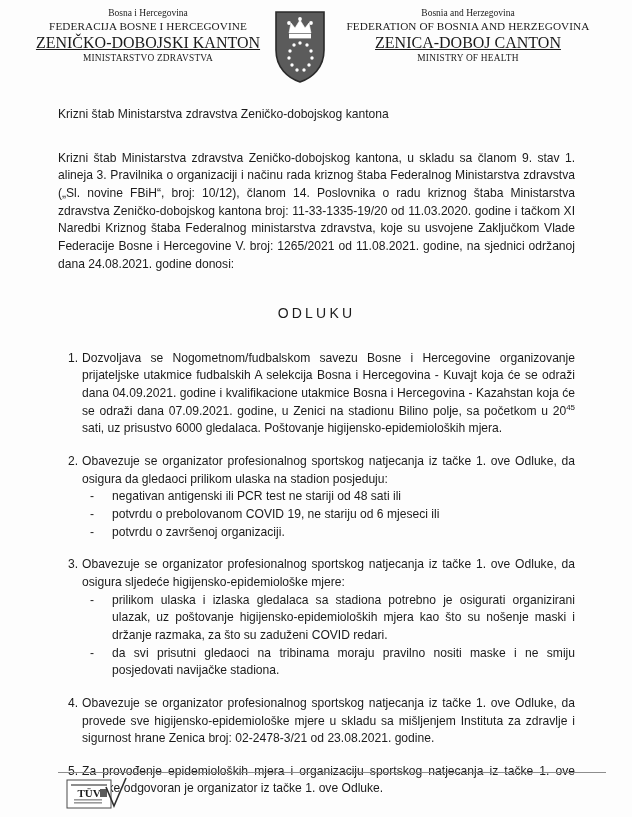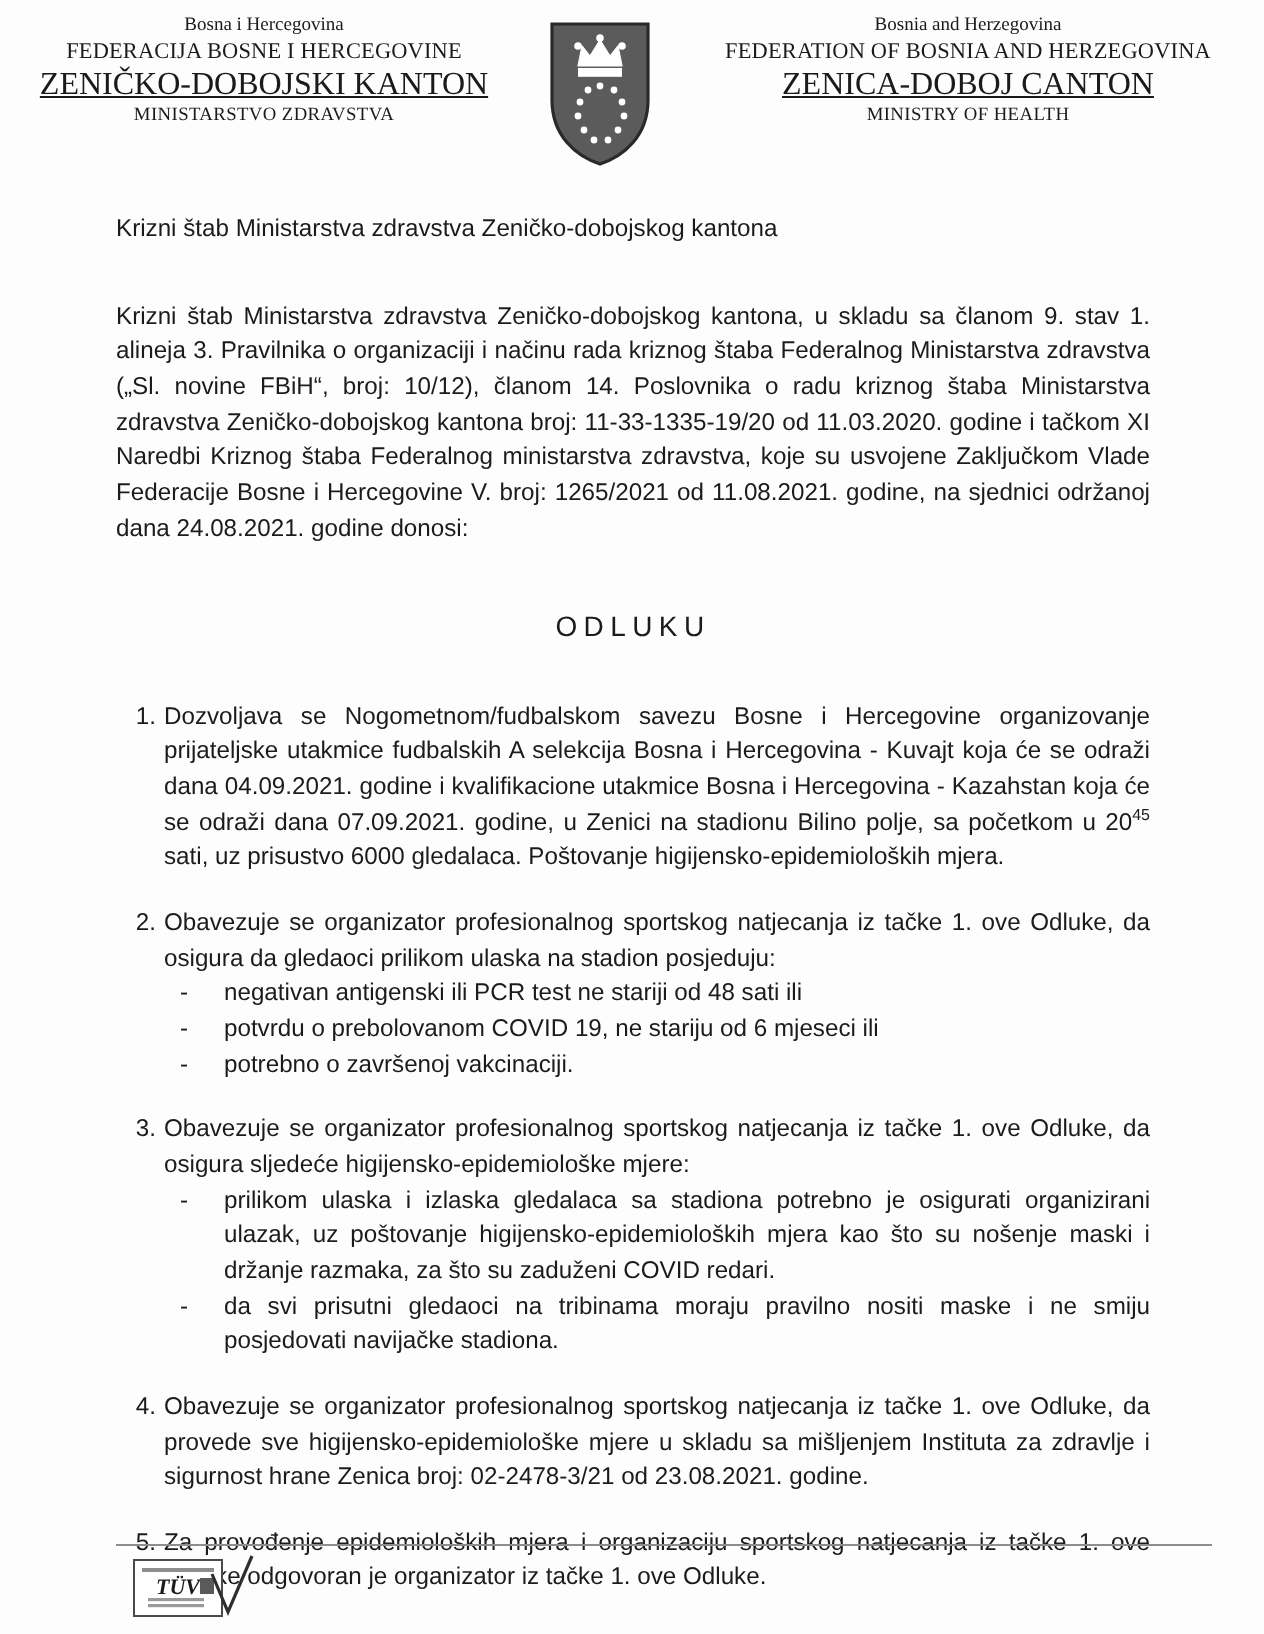--- a/index.html
+++ b/index.html
@@ -19,21 +19,21 @@
     overflow: hidden;
     box-sizing: border-box;
   }
 
   
   .letterhead {
     display: flex;
     align-items: flex-start;
     justify-content: center;
     padding: 8px 16px 0 16px;
-    gap: 24px;
+    gap: 8px;
   }
   .lh-block {
     font-family: "Liberation Serif", serif;
     text-align: center;
     color: #1a1a1a;
     line-height: 1.22;
     flex: 0 0 auto;
   }
   .lh-left  { width: 236px; }
   .lh-right { width: 268px; }
@@ -118,21 +118,20 @@
     padding: 0 26px 0 58px;
   }
   .footer-rule {
     height: 1px;
     background: #8d8d8d;
     margin: 0 0 4px 0;
   }
   .footer-row {
     display: flex;
     align-items: flex-end;
-    font-style: italic;
   }
   .tuv-logo {
     width: 62px;
     height: 34px;
     flex: 0 0 auto;
     margin-left: 8px;
   }
   .footer-text {
     flex: 1 1 auto;
     text-align: center;
@@ -201,21 +200,21 @@
 
       <li>
         <span>Dozvoljava se Nogometnom/fudbalskom savezu Bosne i Hercegovine organizovanje prijateljske utakmice fudbalskih A selekcija Bosna i Hercegovina - Kuvajt koja će se odraži dana 04.09.2021. godine i kvalifikacione utakmice Bosna i Hercegovina - Kazahstan koja će se odraži dana 07.09.2021. godine, u Zenici na stadionu Bilino polje, sa početkom u 20</span><sup>45</sup><span> sati, uz prisustvo 6000 gledalaca. Poštovanje higijensko-epidemioloških mjera.</span>
       </li>
 
       <li>
         <span>Obavezuje se organizator profesionalnog sportskog natjecanja iz tačke 1. ove Odluke, da osigura da gledaoci prilikom ulaska na stadion posjeduju:</span>
         <ul class="dashes">
           <li>negativan antigenski ili PCR test ne stariji od 48 sati ili</li>
           <li>potvrdu o prebolovanom COVID 19, ne stariju od 6 mjeseci ili</li>
-          <li>potrebno o završenoj  vakcinaciji.</li>
+          <li>potvrdu o završenoj  organizaciji.</li>
         </ul>
       </li>
 
       <li>
         <span>Obavezuje se organizator profesionalnog sportskog natjecanja iz tačke 1. ove Odluke, da osigura sljedeće higijensko-epidemiološke mjere:</span>
         <ul class="dashes">
           <li>prilikom ulaska i izlaska gledalaca sa stadiona potrebno je osigurati organizirani ulazak, uz poštovanje higijensko-epidemioloških mjera kao što su nošenje maski i držanje razmaka, za što su zaduženi COVID redari.</li>
           <li>da svi prisutni gledaoci na tribinama moraju pravilno nositi maske i ne smiju posjedovati  navijačke stadiona.</li>
         </ul>
       </li>

